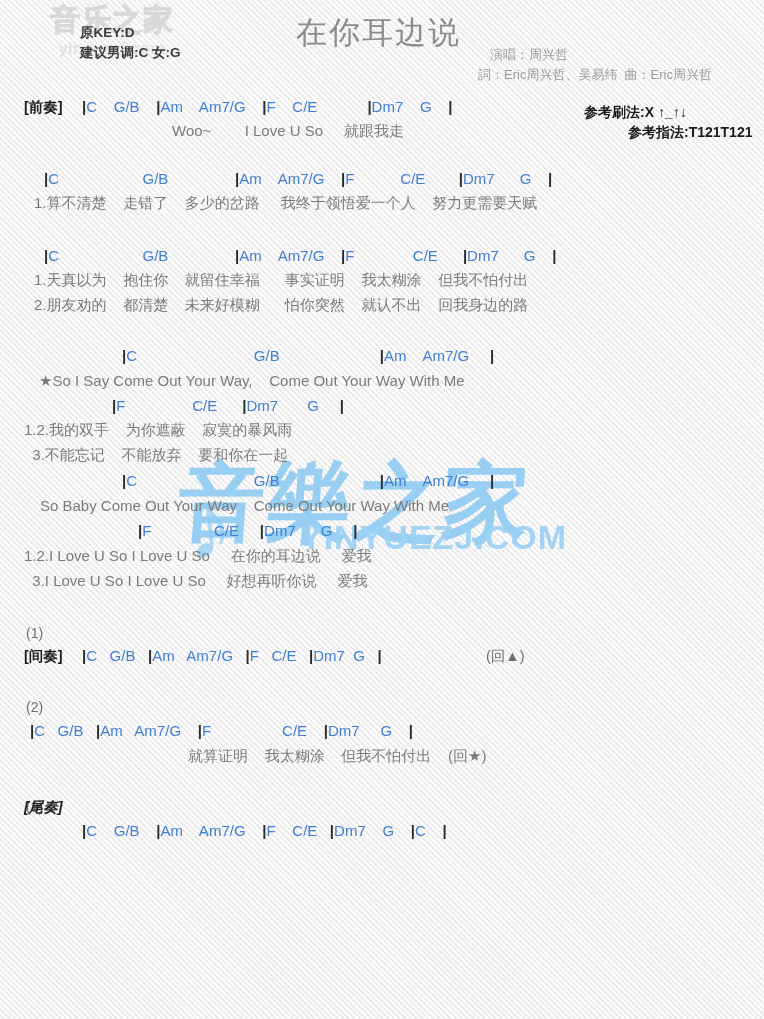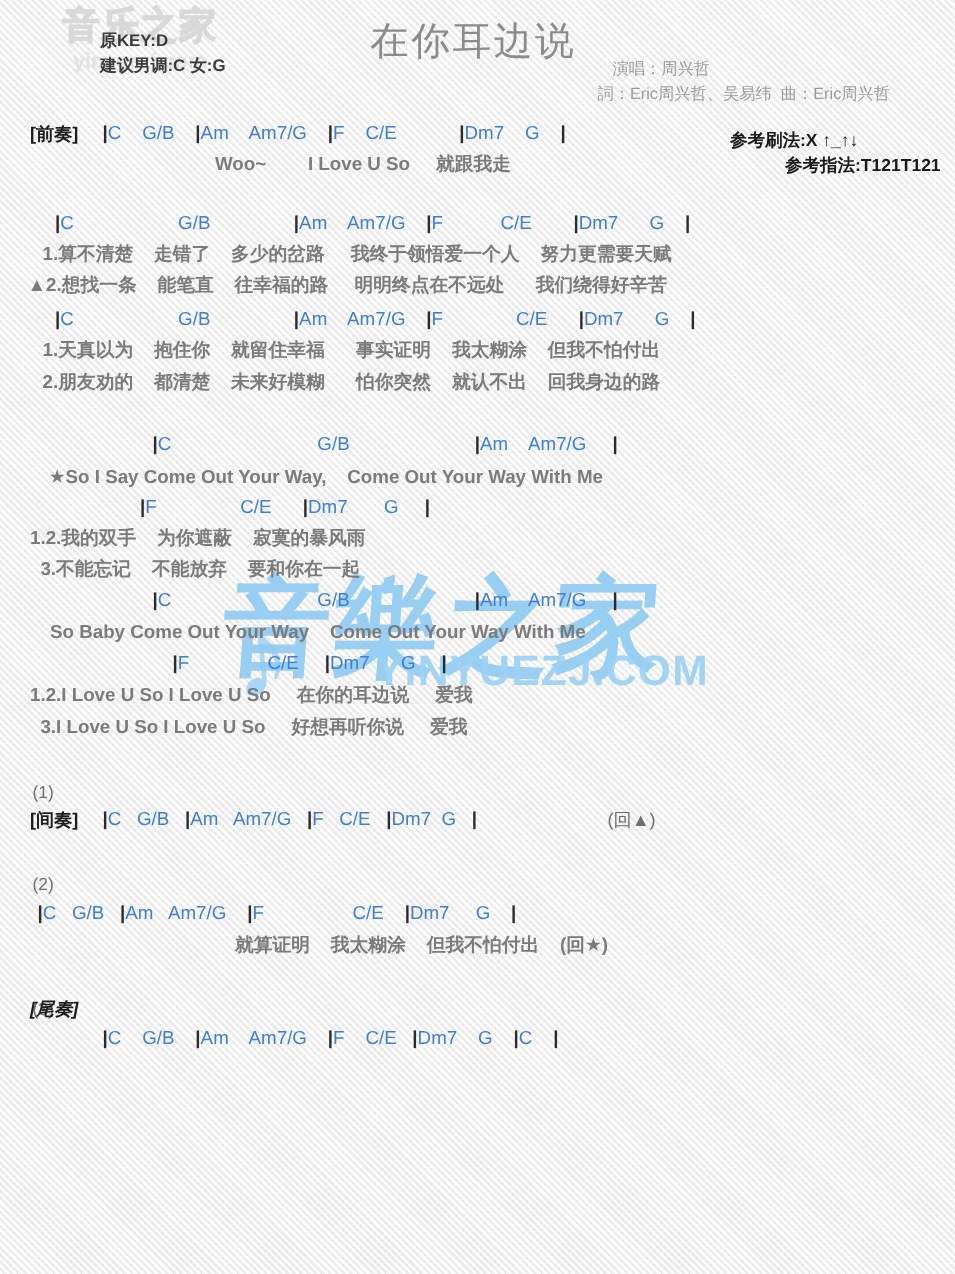--- a/index.html
+++ b/index.html
@@ -58,21 +58,21 @@
     left:296px;top:12px;
     font-size:31px;color:#8b8b8b;letter-spacing:2px;
     font-family:"Liberation Sans","DejaVu Sans",sans-serif;
   }
   .keyinfo{font-size:13.5px;color:#3a3a3a;font-weight:bold;}
   .credit{font-size:13px;color:#9a9a9a;margin-left:10px;}
   .ref{font-size:14px;color:#1a1a1a;font-weight:bold;}
 
   .chordline{font-size:15px;color:#3f7fd0;font-weight:normal;}
   .chordline .bar{color:#2b2b2b;font-weight:bold;}
-  .lyricline{font-size:15px;color:#7b7b7b;font-weight:bold;}
+  .lyricline{font-size:15px;color:#7b7b7b;}
   .sect{font-size:14.5px;color:#1d1d1d;font-weight:bold;}
   .num{font-size:14px;color:#6f6f6f;}
   .ret{font-size:14.5px;color:#6f6f6f;}
 </style>
 </head>
 <body>
 
 <div id="sheet">
 
   <div class="wm" id="wm-note">♪</div>
@@ -96,21 +96,20 @@
 
     <div class="abs ref" style="left:584px;top:104px;">参考刷法:X ↑_↑↓</div>
     <div class="abs ref" style="left:584px;top:124px;padding-left:44px;">参考指法:T121T121</div>
 
     <div class="abs sect" style="left:24px;top:98px;">[前奏]</div>
     <div class="abs chordline" style="left:82px;top:98px;"><span class="bar">|</span><span>C</span><span> </span><span> </span><span> </span><span> </span><span>G</span><span>/</span><span>B</span><span> </span><span> </span><span> </span><span> </span><span class="bar">|</span><span>A</span><span>m</span><span> </span><span> </span><span> </span><span> </span><span>A</span><span>m</span><span>7</span><span>/</span><span>G</span><span> </span><span> </span><span> </span><span> </span><span class="bar">|</span><span>F</span><span> </span><span> </span><span> </span><span> </span><span>C</span><span>/</span><span>E</span><span> </span><span> </span><span> </span><span> </span><span> </span><span> </span><span> </span><span> </span><span> </span><span> </span><span> </span><span> </span><span class="bar">|</span><span>D</span><span>m</span><span>7</span><span> </span><span> </span><span> </span><span> </span><span>G</span><span> </span><span> </span><span> </span><span> </span><span class="bar">|</span></div>
     <div class="abs lyricline" style="left:172px;top:122px;">Woo~        I Love U So     就跟我走</div>
 
     <div class="abs chordline" style="left:44px;top:170px;"><span class="bar">|</span><span>C</span><span> </span><span> </span><span> </span><span> </span><span> </span><span> </span><span> </span><span> </span><span> </span><span> </span><span> </span><span> </span><span> </span><span> </span><span> </span><span> </span><span> </span><span> </span><span> </span><span> </span><span>G</span><span>/</span><span>B</span><span> </span><span> </span><span> </span><span> </span><span> </span><span> </span><span> </span><span> </span><span> </span><span> </span><span> </span><span> </span><span> </span><span> </span><span> </span><span> </span><span class="bar">|</span><span>A</span><span>m</span><span> </span><span> </span><span> </span><span> </span><span>A</span><span>m</span><span>7</span><span>/</span><span>G</span><span> </span><span> </span><span> </span><span> </span><span class="bar">|</span><span>F</span><span> </span><span> </span><span> </span><span> </span><span> </span><span> </span><span> </span><span> </span><span> </span><span> </span><span> </span><span>C</span><span>/</span><span>E</span><span> </span><span> </span><span> </span><span> </span><span> </span><span> </span><span> </span><span> </span><span class="bar">|</span><span>D</span><span>m</span><span>7</span><span> </span><span> </span><span> </span><span> </span><span> </span><span> </span><span>G</span><span> </span><span> </span><span> </span><span> </span><span class="bar">|</span></div>
     <div class="abs lyricline" style="left:34px;top:194px;">1.算不清楚    走错了    多少的岔路     我终于领悟爱一个人    努力更需要天赋</div>
-    <div class="abs lyricline" style="left:22px;top:219px;">▲2.想找一条    能笔直    往幸福的路     明明终点在不远处      我们绕得好辛苦</div>
 
     <div class="abs chordline" style="left:44px;top:247px;"><span class="bar">|</span><span>C</span><span> </span><span> </span><span> </span><span> </span><span> </span><span> </span><span> </span><span> </span><span> </span><span> </span><span> </span><span> </span><span> </span><span> </span><span> </span><span> </span><span> </span><span> </span><span> </span><span> </span><span>G</span><span>/</span><span>B</span><span> </span><span> </span><span> </span><span> </span><span> </span><span> </span><span> </span><span> </span><span> </span><span> </span><span> </span><span> </span><span> </span><span> </span><span> </span><span> </span><span class="bar">|</span><span>A</span><span>m</span><span> </span><span> </span><span> </span><span> </span><span>A</span><span>m</span><span>7</span><span>/</span><span>G</span><span> </span><span> </span><span> </span><span> </span><span class="bar">|</span><span>F</span><span> </span><span> </span><span> </span><span> </span><span> </span><span> </span><span> </span><span> </span><span> </span><span> </span><span> </span><span> </span><span> </span><span> </span><span>C</span><span>/</span><span>E</span><span> </span><span> </span><span> </span><span> </span><span> </span><span> </span><span class="bar">|</span><span>D</span><span>m</span><span>7</span><span> </span><span> </span><span> </span><span> </span><span> </span><span> </span><span>G</span><span> </span><span> </span><span> </span><span> </span><span class="bar">|</span></div>
     <div class="abs lyricline" style="left:34px;top:271px;">1.天真以为    抱住你    就留住幸福      事实证明    我太糊涂    但我不怕付出</div>
     <div class="abs lyricline" style="left:34px;top:296px;">2.朋友劝的    都清楚    未来好模糊      怕你突然    就认不出    回我身边的路</div>
 
     <div class="abs chordline" style="left:122px;top:347px;"><span class="bar">|</span><span>C</span><span> </span><span> </span><span> </span><span> </span><span> </span><span> </span><span> </span><span> </span><span> </span><span> </span><span> </span><span> </span><span> </span><span> </span><span> </span><span> </span><span> </span><span> </span><span> </span><span> </span><span> </span><span> </span><span> </span><span> </span><span> </span><span> </span><span> </span><span> </span><span>G</span><span>/</span><span>B</span><span> </span><span> </span><span> </span><span> </span><span> </span><span> </span><span> </span><span> </span><span> </span><span> </span><span> </span><span> </span><span> </span><span> </span><span> </span><span> </span><span> </span><span> </span><span> </span><span> </span><span> </span><span> </span><span> </span><span> </span><span class="bar">|</span><span>A</span><span>m</span><span> </span><span> </span><span> </span><span> </span><span>A</span><span>m</span><span>7</span><span>/</span><span>G</span><span> </span><span> </span><span> </span><span> </span><span> </span><span class="bar">|</span></div>
     <div class="abs lyricline" style="left:24px;top:372px;padding-left:15px;">★So I Say Come Out Your Way,    Come Out Your Way With Me</div>
 
     <div class="abs chordline" style="left:112px;top:397px;"><span class="bar">|</span><span>F</span><span> </span><span> </span><span> </span><span> </span><span> </span><span> </span><span> </span><span> </span><span> </span><span> </span><span> </span><span> </span><span> </span><span> </span><span> </span><span> </span><span>C</span><span>/</span><span>E</span><span> </span><span> </span><span> </span><span> </span><span> </span><span> </span><span class="bar">|</span><span>D</span><span>m</span><span>7</span><span> </span><span> </span><span> </span><span> </span><span> </span><span> </span><span> </span><span>G</span><span> </span><span> </span><span> </span><span> </span><span> </span><span class="bar">|</span></div>
     <div class="abs lyricline" style="left:24px;top:421px;">1.2.我的双手    为你遮蔽    寂寞的暴风雨</div>

